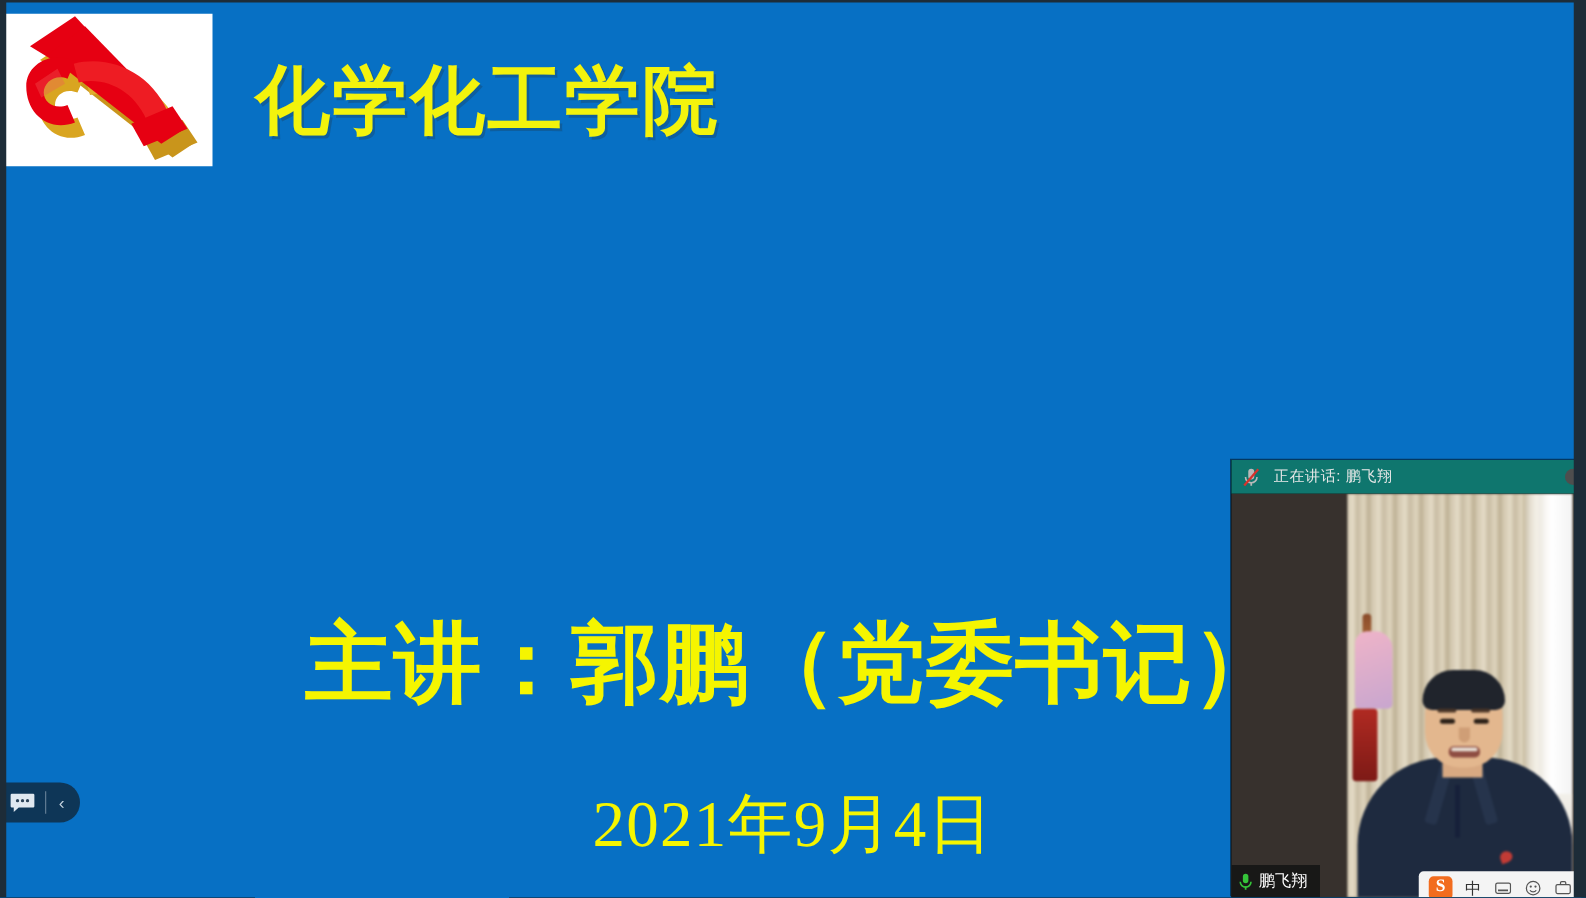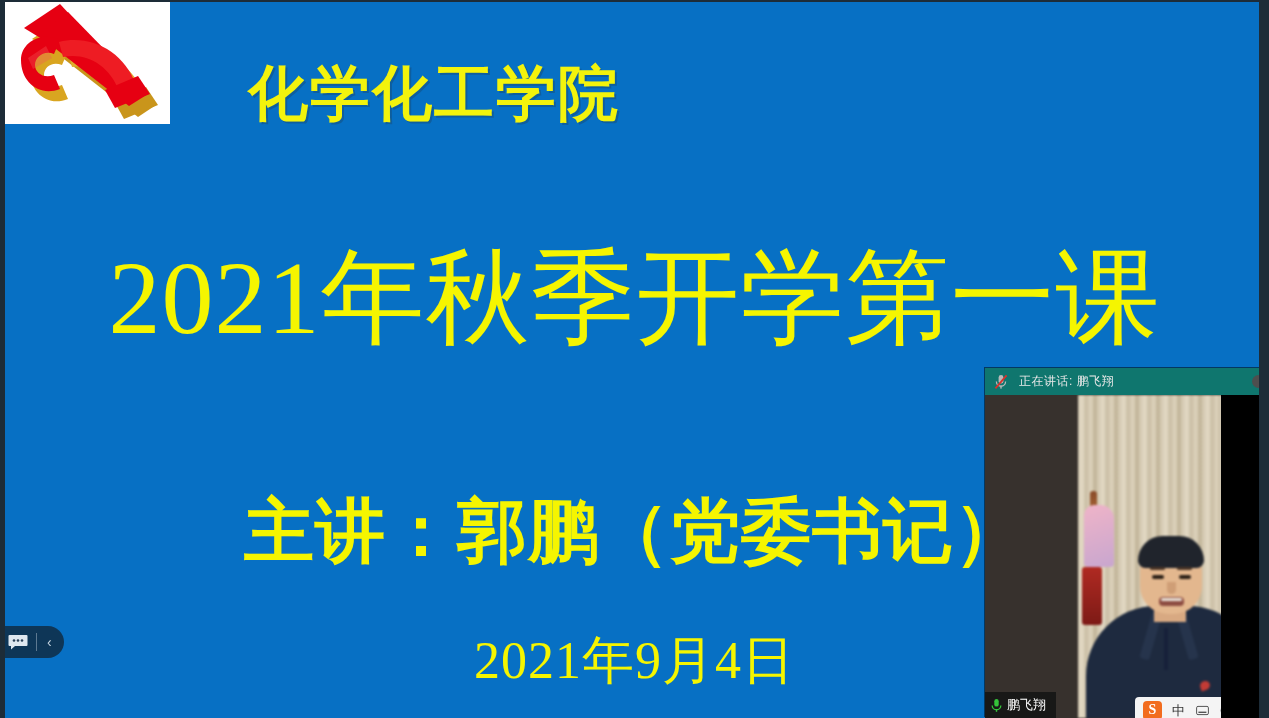--- a/index.html
+++ b/index.html
@@ -39,26 +39,25 @@
     position: absolute;
     left: 0; top: 0;
     width: 1269px;
     height: 718px;
     background: #0770c4;
   }
 
   
   .slide-header {
     position: absolute;
-    left: 0; top: 0;
+    left: 0; top: 10px;
     height: 124px;
     width: 100%;
     display: flex;
-    align-items: flex-end;
-    gap: 44px;
+    align-items: center;
   }
   .logo-box {
     width: 170px;
     height: 122px;
     background: #ffffff;
     position: relative;
     flex: 0 0 auto;
     overflow: hidden;
   }
   .logo-box svg { display: block; }
@@ -194,21 +193,21 @@
     right: 4px;
     top: 7px;
     width: 13px;
     height: 13px;
     border-radius: 50%;
     background: #4e4e4e;
   }
 
   .vp-stage {
     position: relative;
-    width: 236px;
+    width: 284px;
     height: 323px;
     background: #37312d;
     overflow: hidden;
   }
   
   .vp-video {
     position: absolute;
     left: 93px;
     top: 0;
     width: 180px;
@@ -464,21 +463,20 @@
             <path d="M59,40 C90,32 124,49 136,83 L119,89 C109,62 85,50 63,55 Z" fill="#ee1c23"></path>
             <path d="M105,88 L138,74 L150,92 L115,106 Z" fill="#e60012"></path>
             <path d="M28,56 L46,44 L52,56 L33,67 Z" fill="#f05a5a" opacity="0.35"></path>
           </g>
         </svg>
       </div>
 
       <div class="school-name">化学化工学院</div>
     </div>
 
-    <div class="slide-title">2021年秋季开学第一课</div>
 
     <div class="slide-presenter">主讲：郭鹏（党委书记）</div>
 
     <div class="slide-date">2021年9月4日</div>
   </div>
 
   <div class="chat-toolbar">
     <div class="tb-btn">
       <svg width="20" height="17" viewBox="0 0 20 17">
         <path d="M1.5,1 H18.5 A1,1 0 0 1 19.5,2 V11 A1,1 0 0 1 18.5,12 H7 L3,15.5 V12 H1.5 A1,1 0 0 1 0.5,11 V2 A1,1 0 0 1 1.5,1 Z" fill="#dfe8f0"></path>

